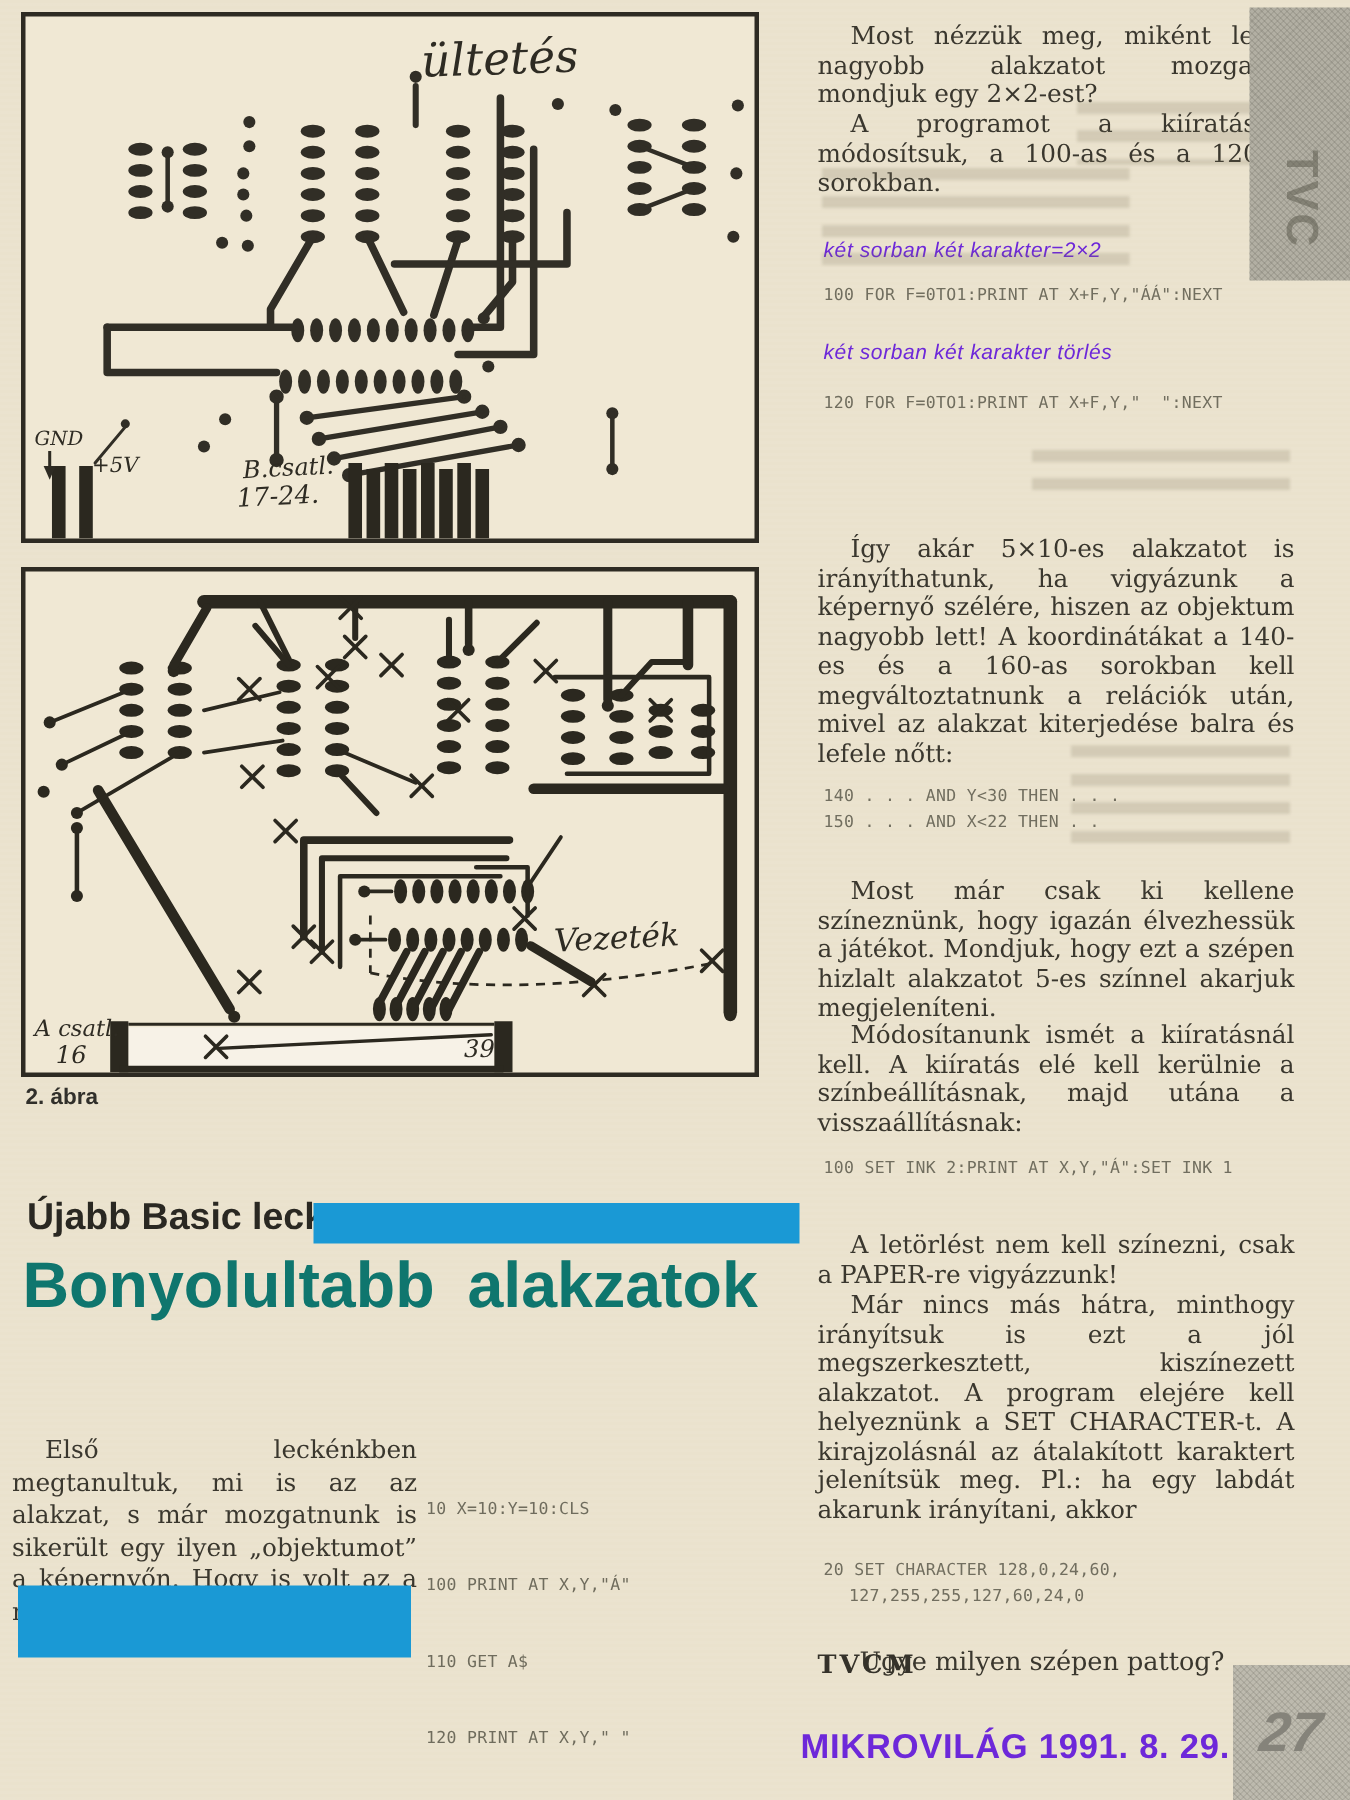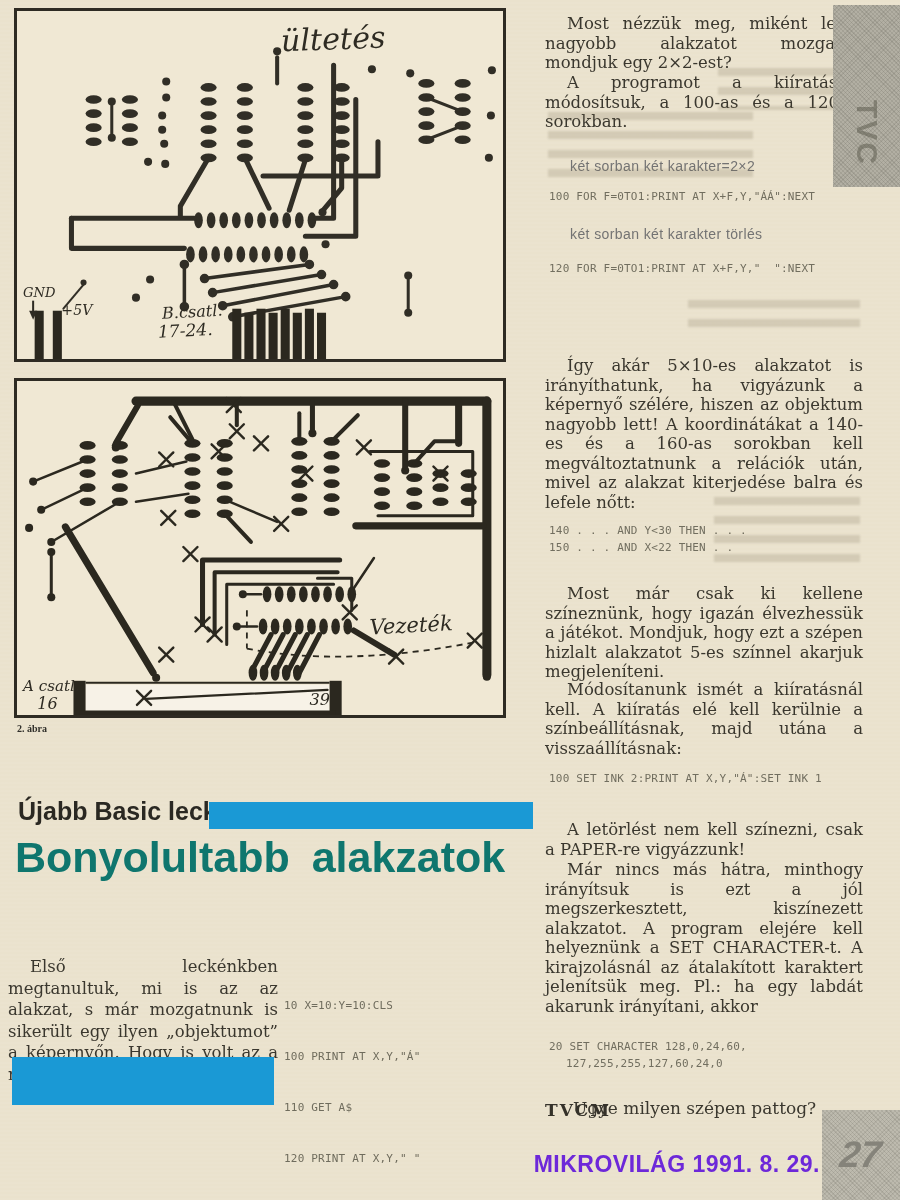--- a/index.html
+++ b/index.html
@@ -7,36 +7,36 @@
     width:900px;height:1200px;position:relative;overflow:hidden;
     background-color:#eae2cd;
     background-image:repeating-linear-gradient(0deg, rgba(255,255,255,.04) 0 2px, rgba(0,0,0,0) 2px 4px);
     font-family:"DejaVu Serif", serif;color:#3a372e;
   }
   .fig{position:absolute;background:#f0e8d4;border:3px solid #2e2b23;box-sizing:border-box;}
   #fig1{left:14px;top:8px;width:492px;height:354px;}
   #fig2{left:14px;top:378px;width:492px;height:340px;}
   .fig svg{display:block;width:100%;height:100%;}
   .hw{font-family:"DejaVu Serif", serif;font-style:italic;fill:#2e2b23;}
-  .figcap{position:absolute;left:17px;top:723px;font-family:Liberation Serif, serif;
-    font-weight:bold;font-size:10px;color:#31302b;}
+  .figcap{position:absolute;left:17px;top:723px;font-family:Liberation Sans, sans-serif;
+    font-weight:bold;font-size:15px;color:#31302b;}
   .kicker{position:absolute;left:18px;top:797px;font-family:"Liberation Sans", sans-serif;
     font-weight:bold;font-size:25px;color:#2a2822;}
   .kicker-bar{position:absolute;left:209px;top:802px;width:324px;height:27px;background:#1a99d5;}
   .headline{position:absolute;left:15px;top:833px;font-family:"Liberation Sans", sans-serif;
     font-weight:bold;font-size:43px;word-spacing:10px;color:#0f766e;white-space:nowrap;}
   .intro{position:absolute;left:8px;top:956px;width:270px;font-size:16.5px;line-height:21.5px;
     text-align:justify;text-indent:22px;color:#3a372e;}
   .bluebar2{position:absolute;left:12px;top:1057px;width:262px;height:48px;background:#1a99d5;}
   .listing{position:absolute;left:284px;top:963px;font-family:"DejaVu Sans Mono", monospace;
     font-size:11px;line-height:17px;color:#6f6c5d;white-space:pre;letter-spacing:.2px;}
   .para{position:absolute;left:545px;width:318px;font-size:16.5px;line-height:19.5px;
     text-align:justify;text-indent:22px;color:#3a372e;}
-  .codecap{position:absolute;left:570px;font-family:"Liberation Sans", sans-serif;
-    font-size:14px;color:#737373;letter-spacing:.4px;}
+  .codecap{position:absolute;left:549px;font-family:"Liberation Sans", sans-serif;font-style:italic;
+    font-size:14px;color:#6d28d9;letter-spacing:.4px;}
   .codeline{position:absolute;left:549px;font-family:"DejaVu Sans Mono", monospace;font-size:11px;
     color:#716e5f;white-space:pre;letter-spacing:.2px;}
   .question{position:absolute;left:545px;width:318px;font-size:17px;text-indent:28px;color:#3a372e;}
   .sig{position:absolute;left:545px;top:1100px;width:258px;text-align:left;font-weight:bold;
     font-size:17px;letter-spacing:2px;color:#35322a;}
   .footer{position:absolute;left:300px;top:1151px;width:520px;text-align:right;
     font-family:"Liberation Sans", sans-serif;font-weight:bold;font-size:23px;color:#6d28d9;
     letter-spacing:.5px;}
   .tab{position:absolute;left:833px;top:5px;width:67px;height:182px;background-color:#b2afa3;
     background-image:repeating-linear-gradient(45deg, rgba(90,88,78,.18) 0 1px, rgba(0,0,0,0) 1px 3px),

